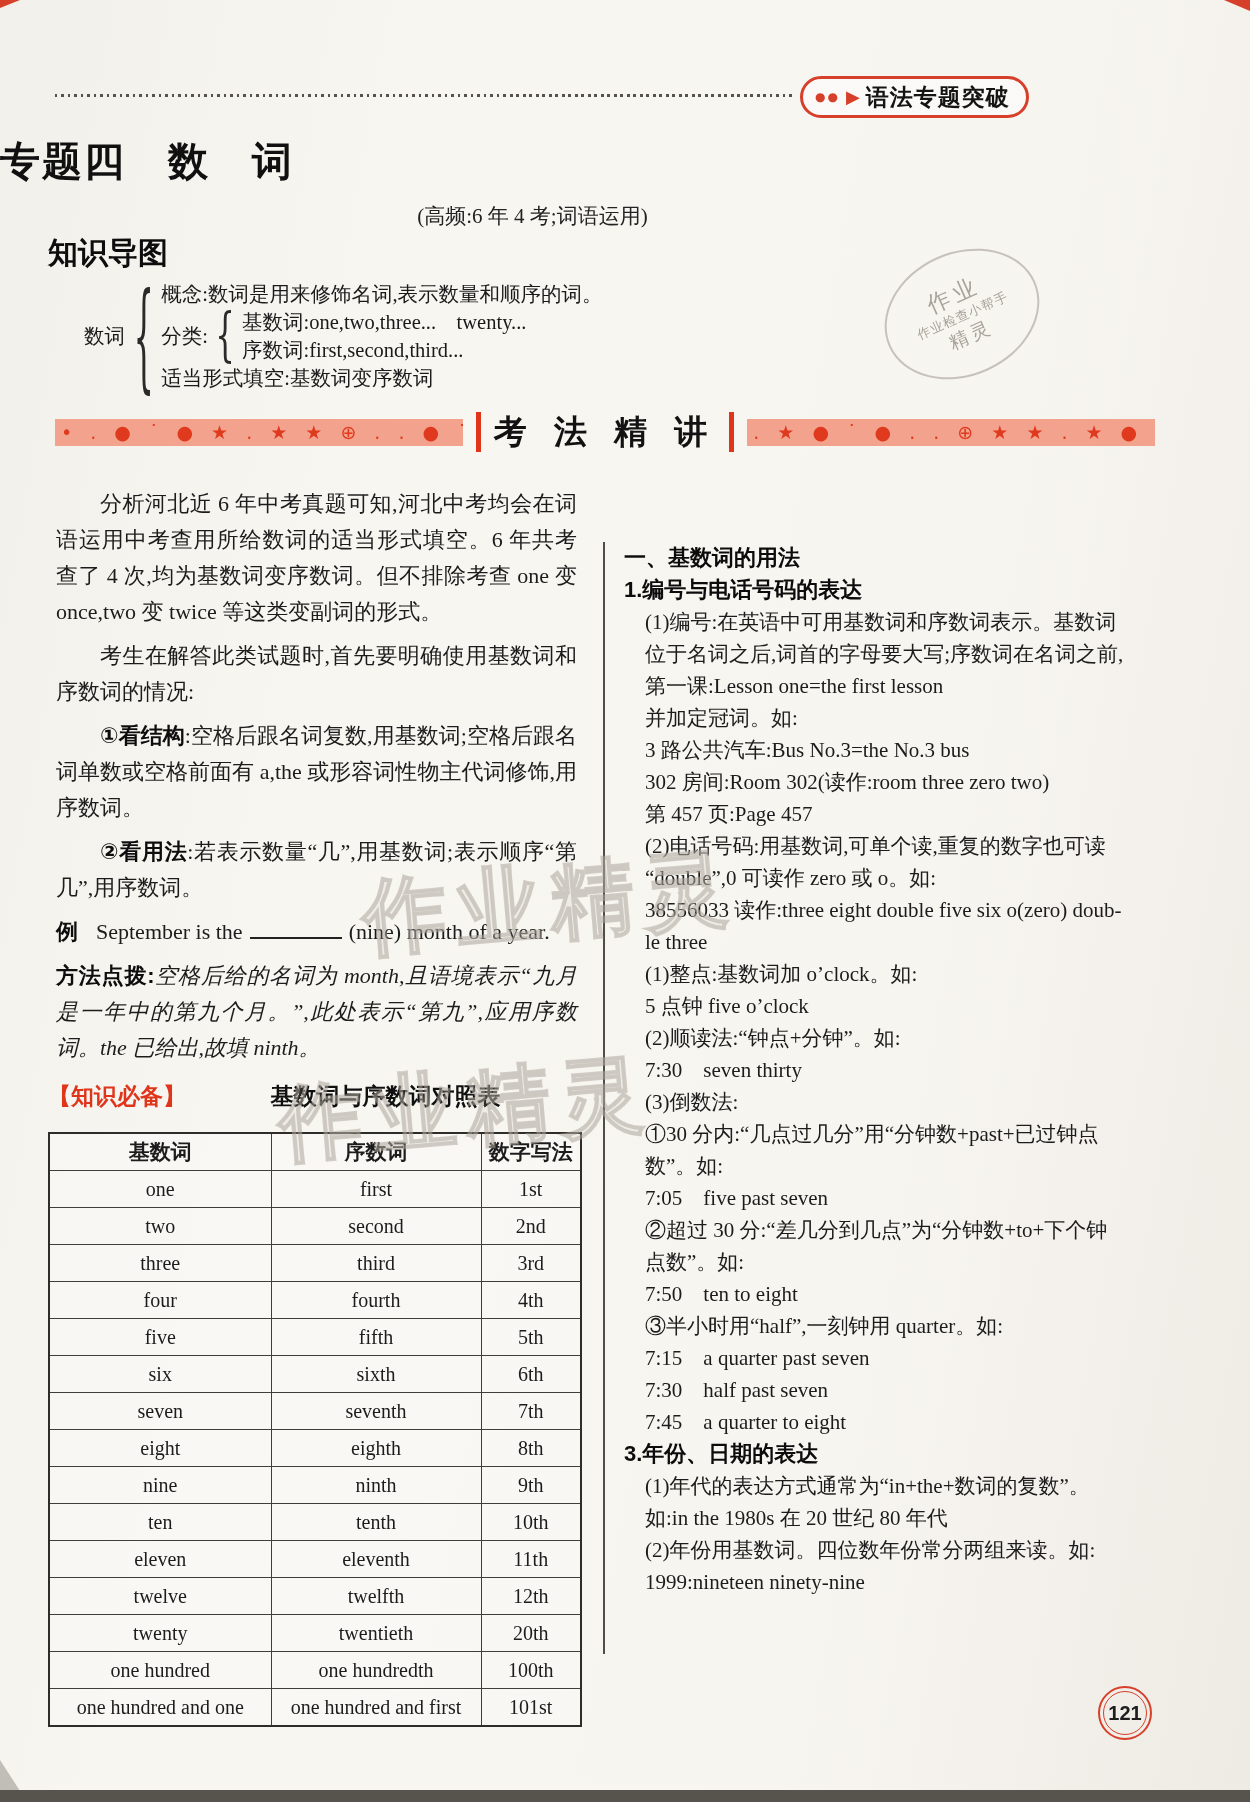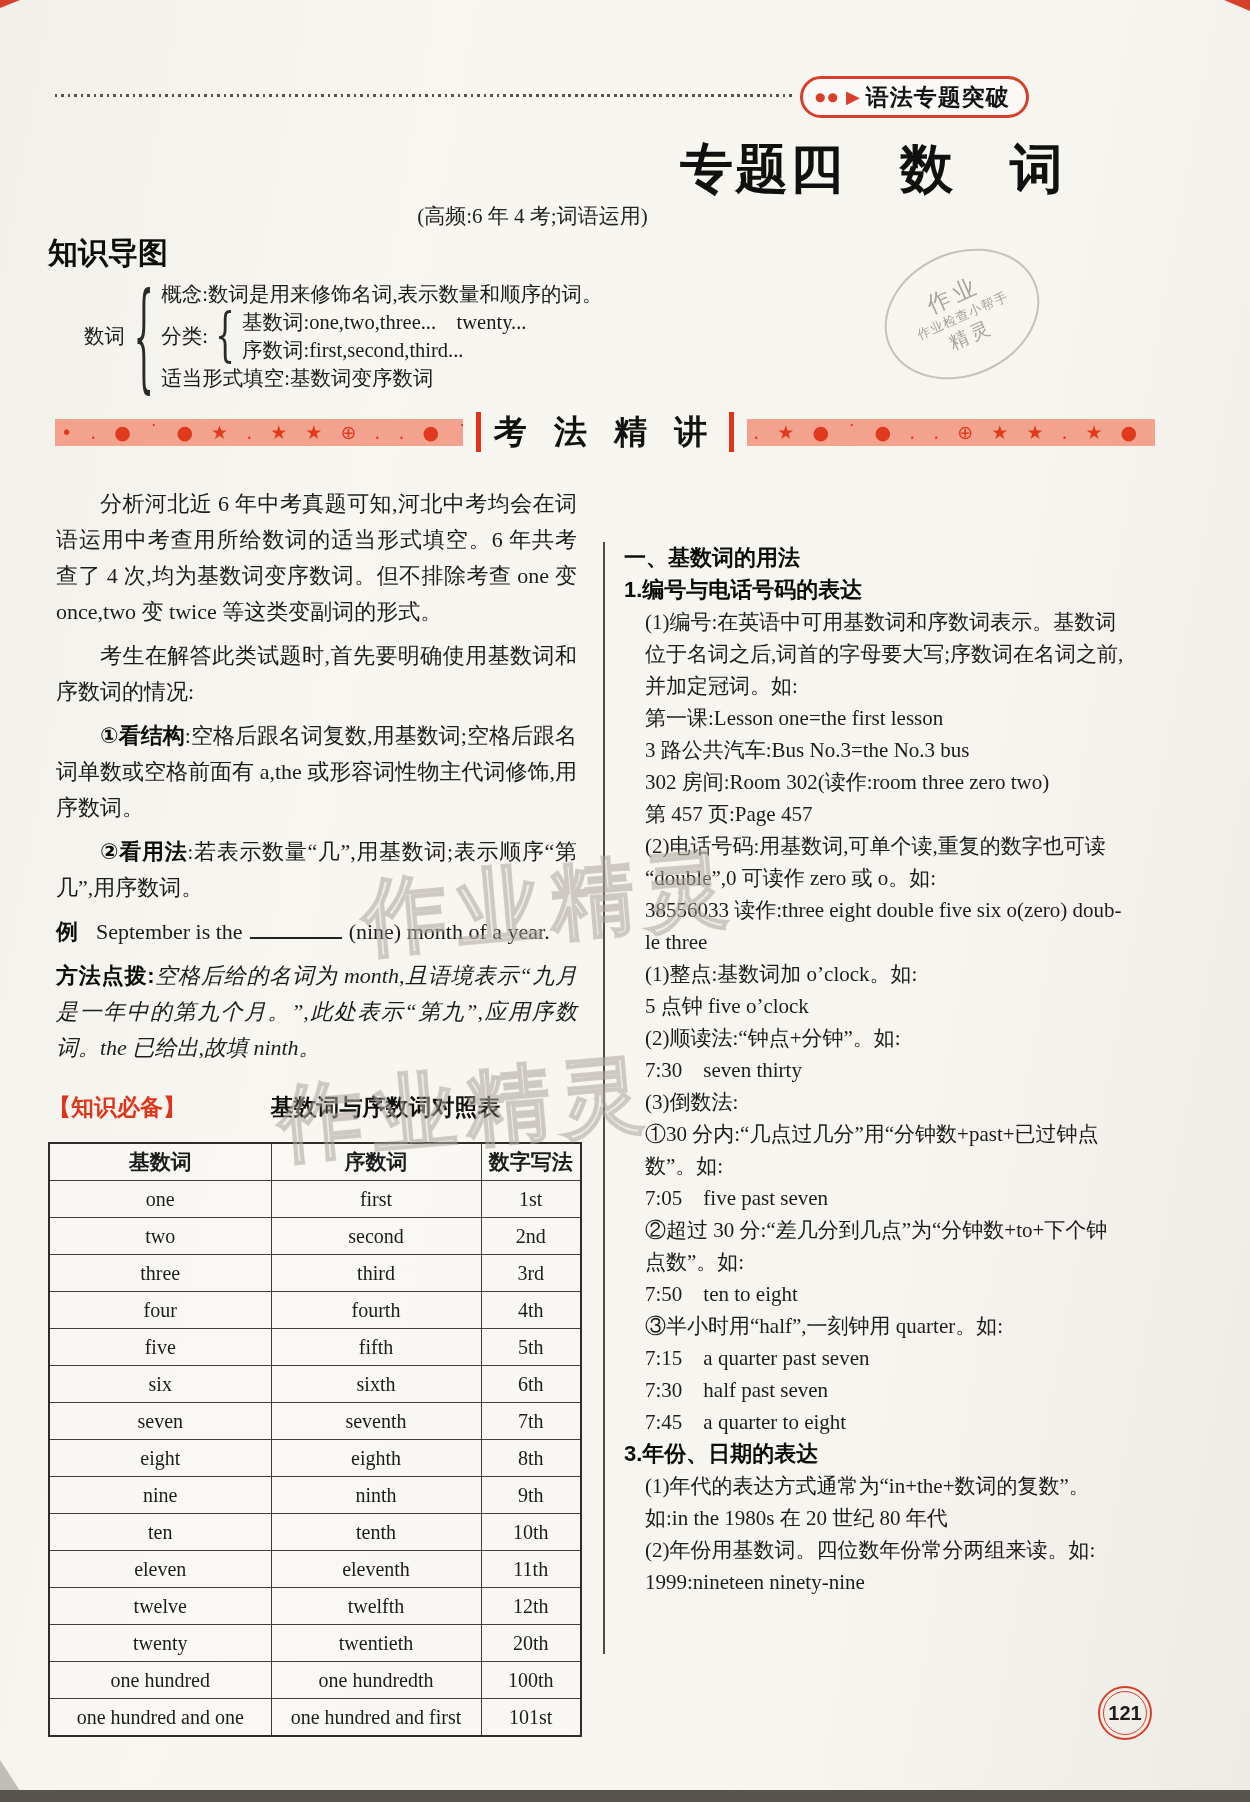--- a/index.html
+++ b/index.html
@@ -22,22 +22,22 @@
   .h-dots { position:absolute; top:94px; left:55px; width:740px; height:3px;
     background:repeating-linear-gradient(90deg,#56534d 0 2.5px, transparent 2.5px 6.5px); }
   .badge { position:absolute; top:76px; left:800px; height:36px; border:3px solid #d6402a;
     border-radius:21px; display:flex; align-items:center; padding:0 16px 0 12px; gap:6px;
     background:rgba(255,255,255,.45); }
   .badge-dots { color:#d6402a; font-size:12px; letter-spacing:2px; font-family:"DejaVu Sans",sans-serif; }
   .badge-tri { color:#d6402a; font-size:18px; font-family:"DejaVu Sans",sans-serif; line-height:1; }
   .badge-label { font-family:"Liberation Sans","DejaVu Sans",sans-serif; font-weight:bold;
     font-size:23px; color:#141414; letter-spacing:1px; }
 
-  .title { position:absolute; top:134px; left:0; width:1065px; text-align:right;
-    font-size:53px; font-weight:bold; letter-spacing:2px; color:#101010; }
+  .title { position:absolute; top:134px; left:0; width:1065px; text-align:left;
+    font-size:40px; font-weight:bold; letter-spacing:2px; color:#101010; }
   .subtitle { position:absolute; top:202px; left:0; width:1065px; text-align:center;
     font-size:21px; color:#222; }
 
   
   .kmap-heading { position:absolute; top:233px; left:48px;
     font-family:"Liberation Sans","DejaVu Sans",sans-serif; font-weight:bold; font-size:30px; color:#0d0d0d; }
   .kmap { position:absolute; top:280px; left:84px; display:flex; align-items:center;
     font-size:20.5px; line-height:28px; color:#1a1a1a; }
   .kmap-root { margin-right:1px; }
   .brace { display:inline-block; font-family:"DejaVu Serif",serif; transform-origin:center; color:#2a2a2a; }
@@ -62,22 +62,22 @@
   .col-left p { margin:8px; }
   .indent2 { text-indent:2em; }
   .mt12 { margin-top:12px; }
   .lbl-b { font-family:"Liberation Sans","DejaVu Sans",sans-serif; font-weight:bold; color:#0d0d0d; }
   .lc-example .ex-label { margin-right:18px; }
   .blank { display:inline-block; width:92px; border-bottom:2px solid #222; height:22px;
     margin:0 7px; vertical-align:baseline; }
   .lc-method { font-style:italic; }
   .lc-method .lbl-b { font-style:normal; }
 
-  .mustknow { margin-top:22px; height:40px; display:flex; align-items:center;
-    font-family:Liberation Serif, serif; font-weight:bold; }
+  .mustknow { margin-top:12px; height:40px; display:flex; align-items:center;
+    font-family:Liberation Mono, monospace; font-weight:bold; }
   .mk-label { color:#df351b; font-size:23px; }
   .mk-title { flex:1; text-align:center; font-size:23px; color:#101010; }
 
   table.cmp { border-collapse:collapse; width:532px; table-layout:fixed; margin-top:14px;
     font-size:20px; border:2.5px solid #2f2d29; background:rgba(255,255,255,.25); }
   table.cmp th, table.cmp td { border:1.5px solid #403e39; height:36px; text-align:center;
     padding:0 2px; font-weight:normal; overflow:hidden; }
   table.cmp thead th { font-family:"Liberation Sans","DejaVu Sans",sans-serif; font-weight:bold; font-size:21px; }
 
   .col-right { position:absolute; top:478px; left:624px; width:578px; padding-top:64px; }
@@ -256,22 +256,22 @@
           </tr>
         </tbody>
     </table>
   </div>
 
   <div class="col-right" id="right-col">
       <div class="rc-line rc-bold">一、基数词的用法</div>
       <div class="rc-line rc-bold">1.编号与电话号码的表达</div>
       <div class="rc-line rc-indent">(1)编号:在英语中可用基数词和序数词表示。基数词</div>
       <div class="rc-line rc-indent">位于名词之后,词首的字母要大写;序数词在名词之前,</div>
+      <div class="rc-line rc-indent">第一课:Lesson one=the first lesson</div>
       <div class="rc-line rc-indent">并加定冠词。如:</div>
-      <div class="rc-line rc-indent">第一课:Lesson one=the first lesson</div>
       <div class="rc-line rc-indent">3 路公共汽车:Bus No.3=the No.3 bus</div>
       <div class="rc-line rc-indent">302 房间:Room 302(读作:room three zero two)</div>
       <div class="rc-line rc-indent">第 457 页:Page 457</div>
       <div class="rc-line rc-indent">(2)电话号码:用基数词,可单个读,重复的数字也可读</div>
       <div class="rc-line rc-indent">“double”,0 可读作 zero 或 o。如:</div>
       <div class="rc-line rc-indent">38556033 读作:three eight double five six o(zero) doub-</div>
       <div class="rc-line rc-indent">le three</div>
       <div class="rc-line rc-indent">(1)整点:基数词加 o’clock。如:</div>
       <div class="rc-line rc-indent">5 点钟 five o’clock</div>
       <div class="rc-line rc-indent">(2)顺读法:“钟点+分钟”。如:</div>

